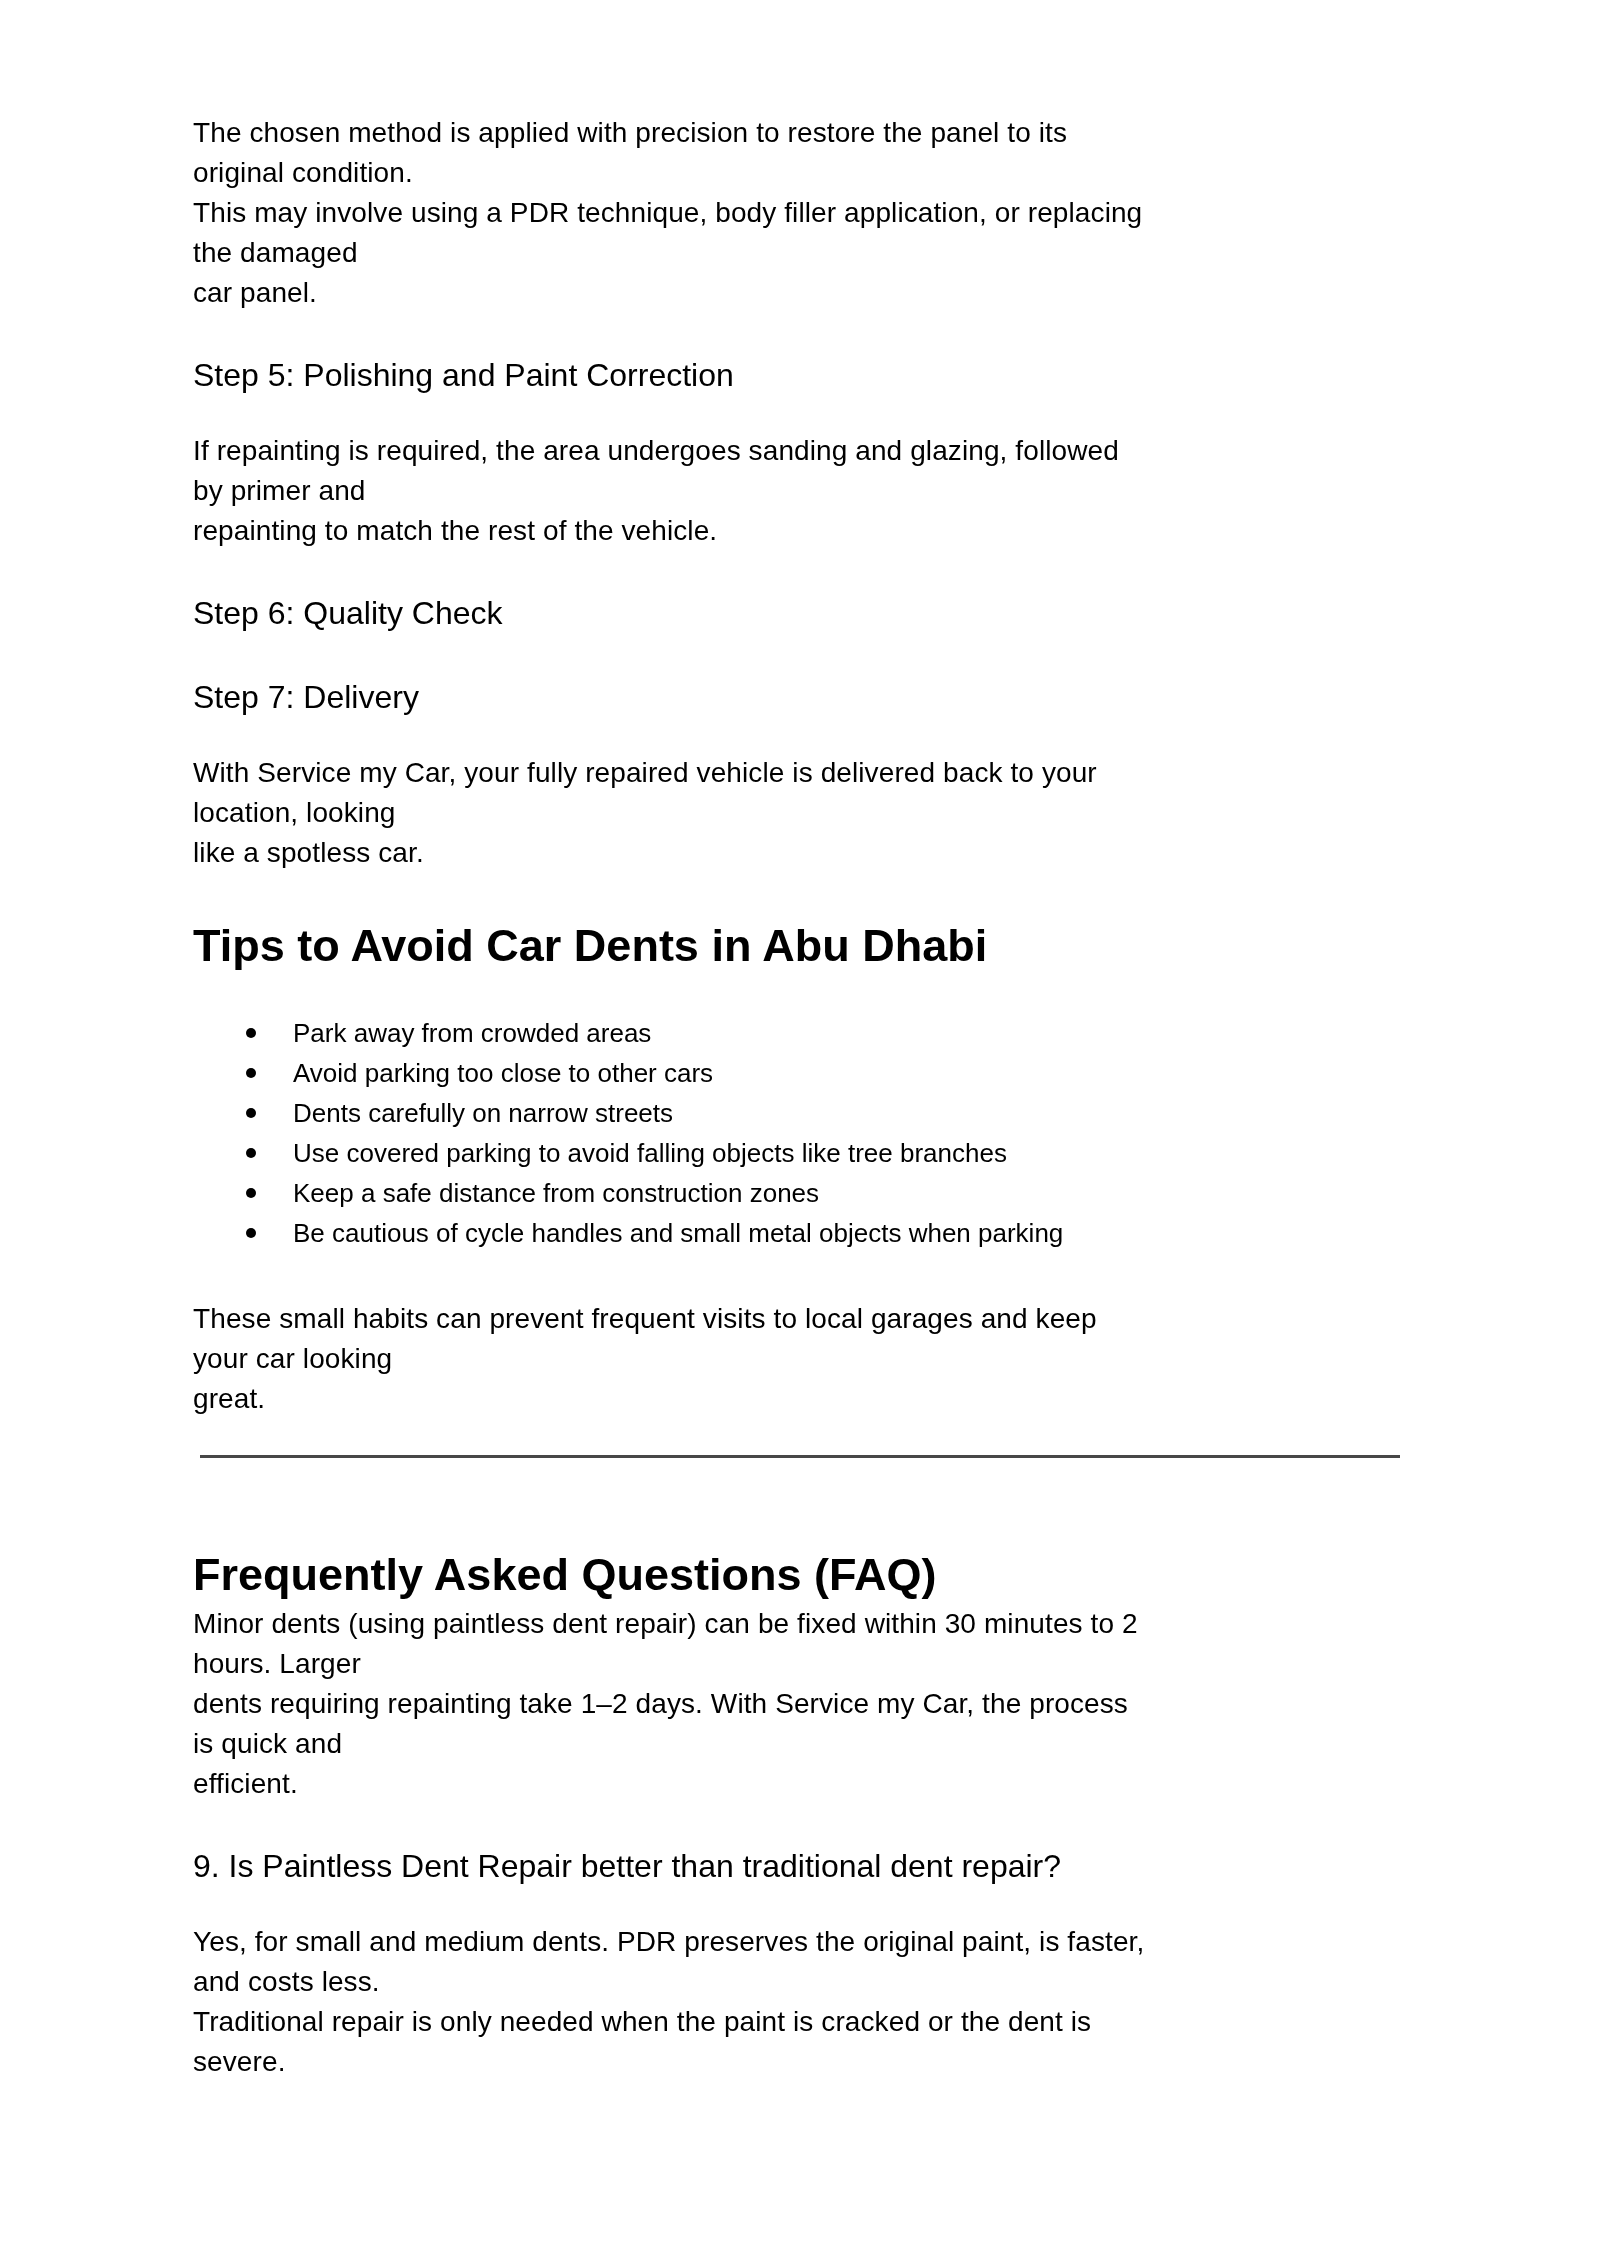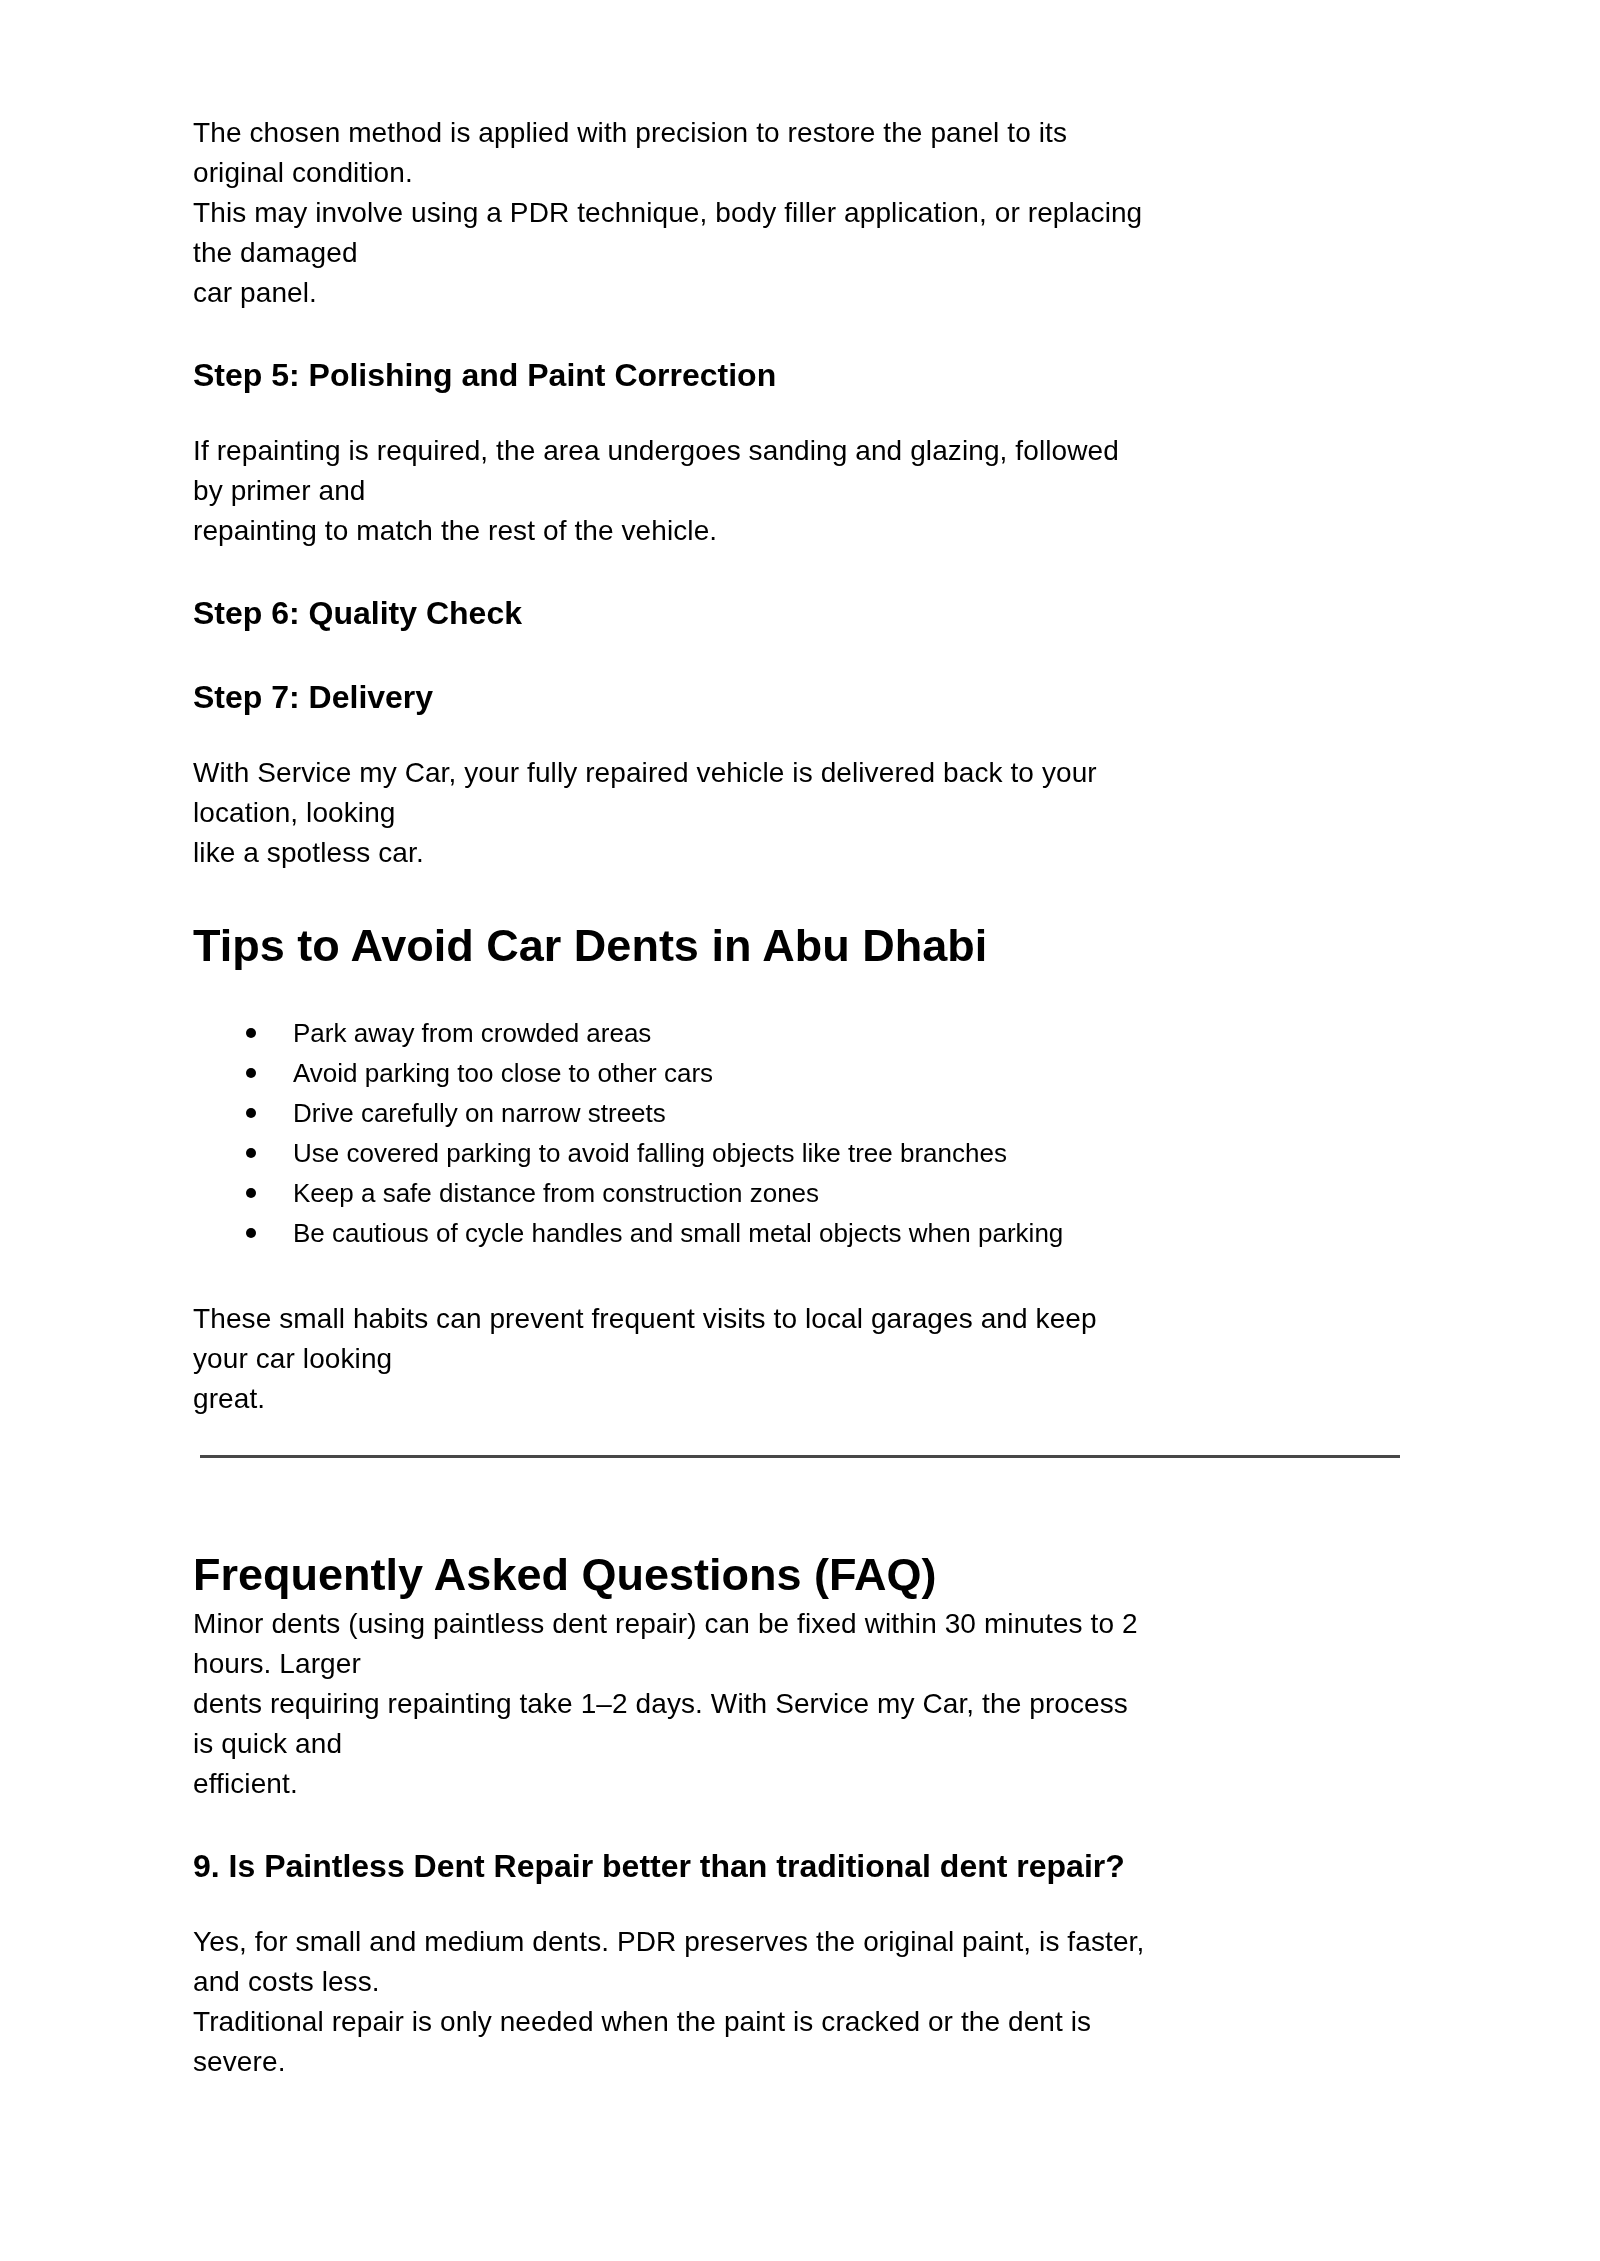--- a/index.html
+++ b/index.html
@@ -25,21 +25,21 @@
   .body-text{
     font-size:28px;
     line-height:40px;
     margin:0;
     white-space:pre-line;
     letter-spacing:0.1px;
   }
   .sub-heading{
     font-size:32px;
     line-height:44px;
-    font-weight:bold;
+    font-weight:normal;
     margin:40px 0 34px 0;
   }
   .big-heading{
     font-size:45px;
     line-height:58px;
     font-weight:bold;
     margin:44px 0 38px 0;
   }
   ul.tips-list{
     list-style:none;
@@ -96,21 +96,21 @@
 
   <h2 class="sub-heading">Step 7: Delivery</h2>
   <p class="body-text">With Service my Car, your fully repaired vehicle is delivered back to your location, looking
 like a spotless car.</p>
 
   <h1 class="big-heading">Tips to Avoid Car Dents in Abu Dhabi</h1>
 
   <ul class="tips-list">
     <li><span class="li-bullet"></span><span>Park away from crowded areas</span></li>
     <li><span class="li-bullet"></span><span>Avoid parking too close to other cars</span></li>
-    <li><span class="li-bullet"></span><span>Drive carefully on narrow streets</span></li>
+    <li><span class="li-bullet"></span><span>Dents carefully on narrow streets</span></li>
     <li><span class="li-bullet"></span><span>Use covered parking to avoid falling objects like tree branches</span></li>
     <li><span class="li-bullet"></span><span>Keep a safe distance from construction zones</span></li>
     <li><span class="li-bullet"></span><span>Be cautious of cycle handles and small metal objects when parking</span></li>
   </ul>
 
   <p class="body-text closing">These small habits can prevent frequent visits to local garages and keep your car looking
 great.</p>
 
   <hr class="divider">
 

